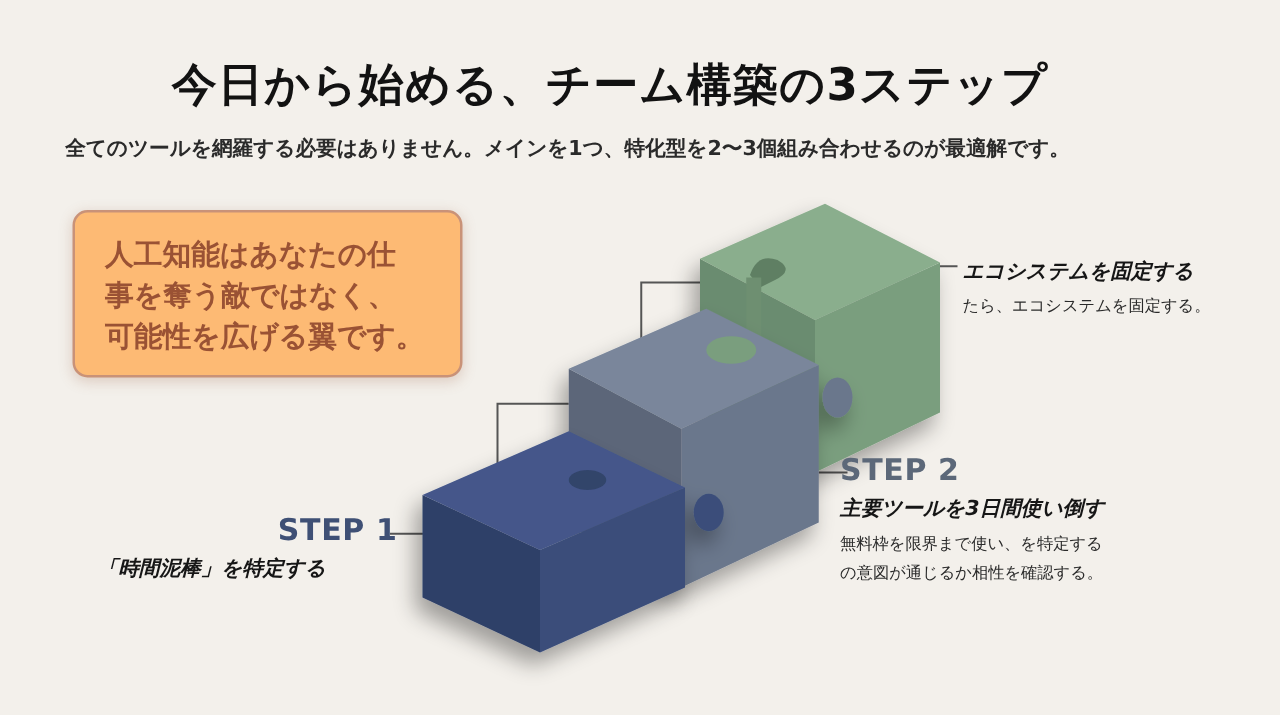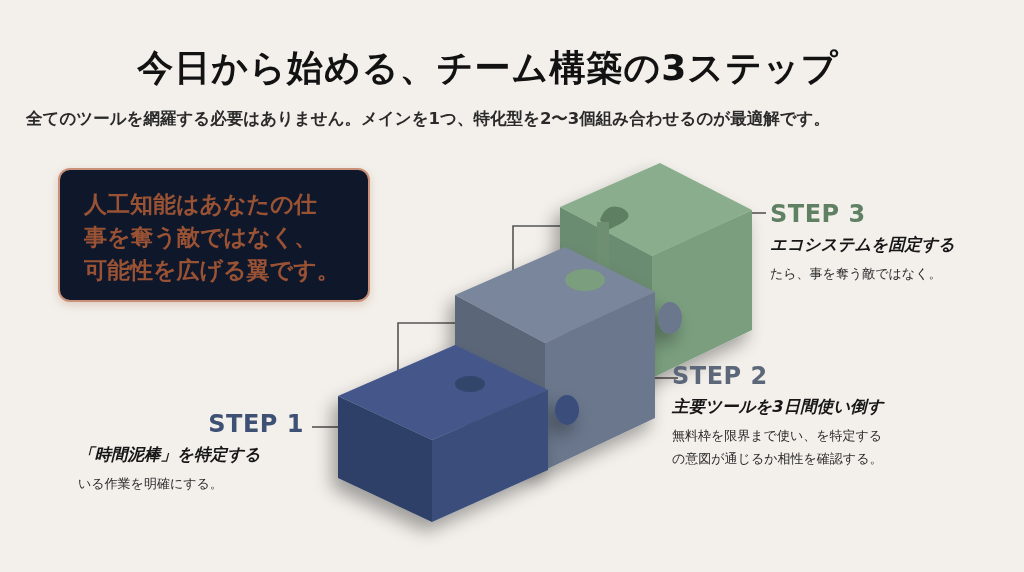--- a/index.html
+++ b/index.html
@@ -10,41 +10,41 @@
     position:relative;
     color:#1d1d1d;
   }
   .title {
     position:absolute; left:0; top:44px; width:976px;
     text-align:center; font-size:36px; font-weight:bold; letter-spacing:1px;
     color:#121212;
   }
   .subtitle {
     position:absolute; left:0; top:108px; width:856px;
-    text-align:center; font-size:16.5px; font-weight:bold; color:#2a2a2a;
+    text-align:right; font-size:16.5px; font-weight:bold; color:#2a2a2a;
   }
   .quote {
     position:absolute; left:58px; top:168px; width:312px; height:134px;
     box-sizing:border-box;
-    background:#0f172a;
+    background:#fdba74;
     border:2px solid #c99278;
     border-radius:12px;
     box-shadow:0 3px 10px rgba(160,100,70,0.25);
     padding:18px 0 0 24px;
   }
   .quote p {
     margin:0; font-size:23px; font-weight:bold; color:#9a5234; line-height:33px;
   }
   .diagram { position:absolute; left:0; top:0; }
   .step { position:absolute; }
   .step .label { font-size:24px; font-weight:bold; letter-spacing:0.5px; }
   .step .heading { font-size:16.5px; font-weight:bold; color:#161616; margin-top:6px;font-style:italic; }
   .step .desc { font-size:13px; color:#2a2a2a; line-height:23px; margin-top:6px; }
   .step1 { left:78px; top:410px; width:260px; }
-  .step1 .label-row { text-align:right; padding-right:34px; }
+  .step1 .label-row { text-align:right; padding-right:20px; }
   .step1 .label { color:#3f5075; }
   .step2 { left:672px; top:362px; width:300px; }
   .step2 .label { color:#5c6879; }
   .step3 { left:770px; top:200px; width:240px; }
   .step3 .label { color:#5f8062; }
 </style>
 </head>
 <body>
 
 <div class="title">今日から始める、チーム構築の3ステップ</div>
@@ -106,32 +106,30 @@
     <ellipse cx="470" cy="384" rx="15" ry="8" fill="#33446b"></ellipse>
 
     <ellipse cx="567" cy="410" rx="12" ry="15" fill="#3b4e7a"></ellipse>
   </g>
 </svg>
 
 <div class="step step1">
   <div class="label-row"><span class="label">STEP 1</span></div>
   <div class="heading">「時間泥棒」を特定する</div>
   <div class="desc">
-    <div>いる作業を明確にする。</div>
   </div>
 </div>
 
 <div class="step step2">
   <div class="label">STEP 2</div>
   <div class="heading">主要ツールを3日間使い倒す</div>
   <div class="desc">
     <div>無料枠を限界まで使い、を特定する</div>
     <div>の意図が通じるか相性を確認する。</div>
   </div>
 </div>
 
 <div class="step step3">
-  <div class="label">STEP 3</div>
   <div class="heading">エコシステムを固定する</div>
   <div class="desc">
-    <div>たら、事を奪う敵ではなく。</div>
+    <div>たら、エコシステムを固定する。</div>
   </div>
 </div>
 
 </body></html>

